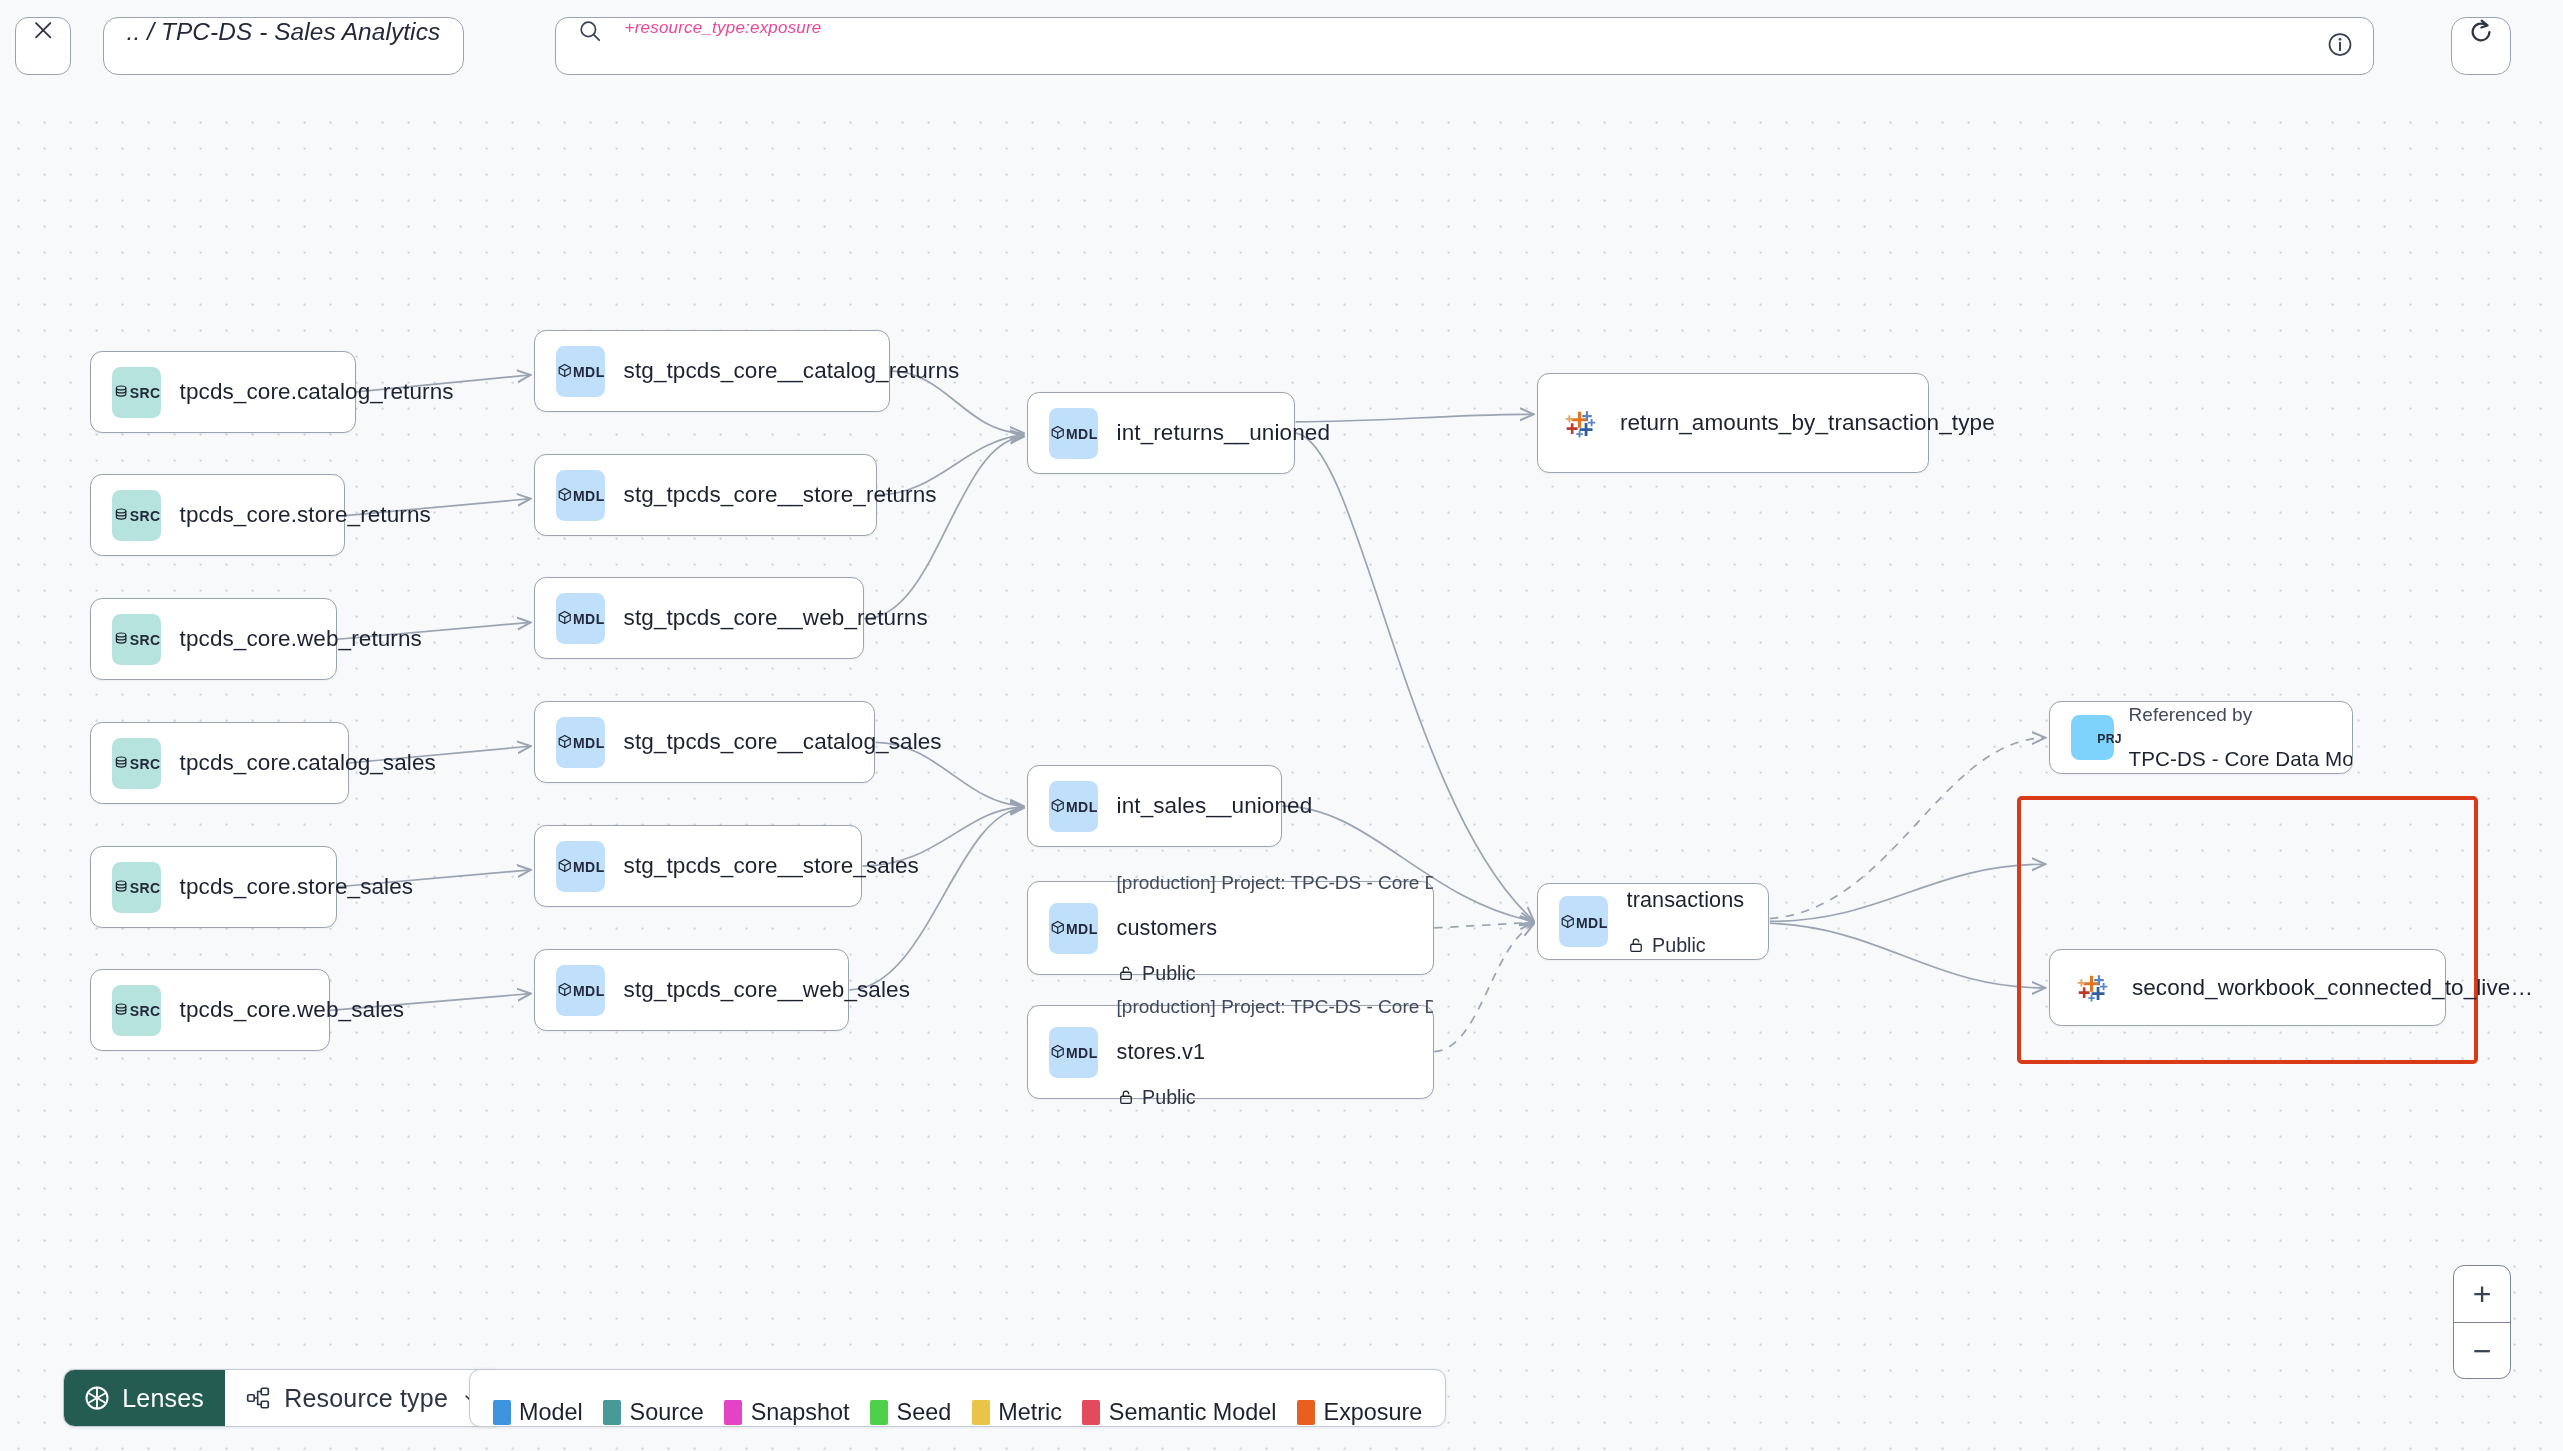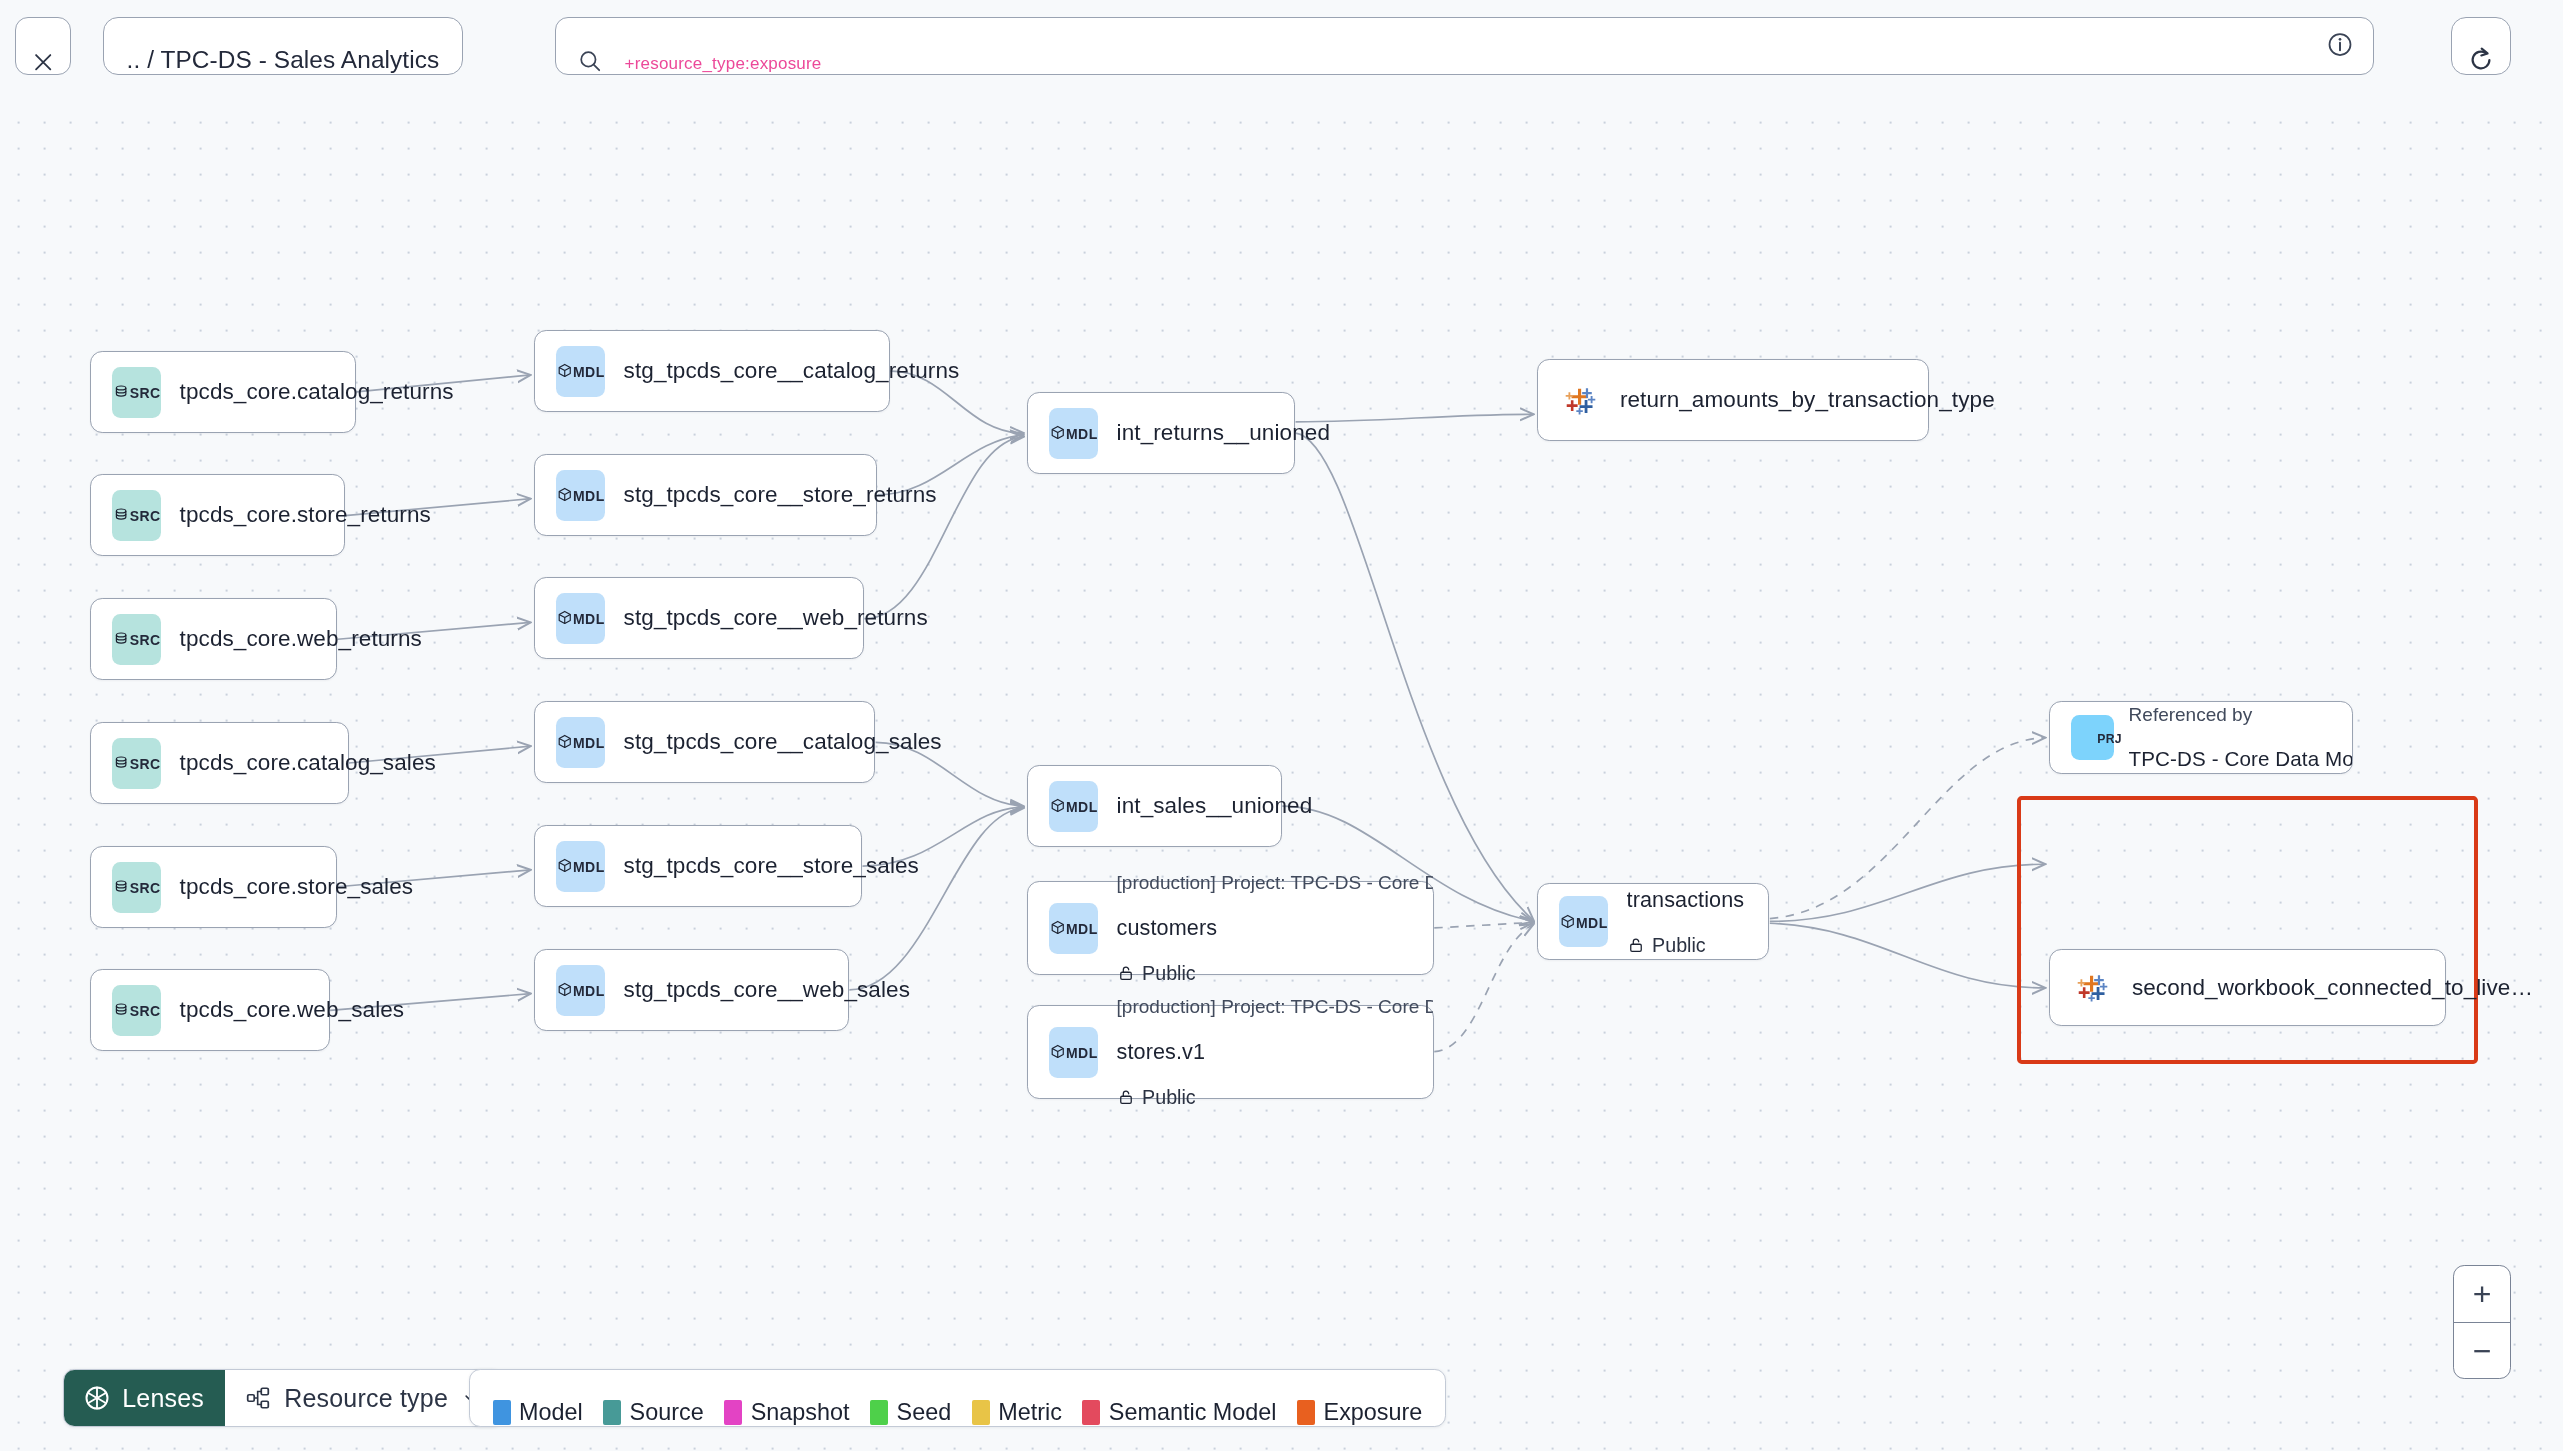--- a/index.html
+++ b/index.html
@@ -25,22 +25,23 @@
     width: 2563px; height: 109px;
     background: #f7f9fb;
     z-index: 40;
   }
   .hdr-btn {
     position: absolute;
     background: #ffffff;
     border: 1.5px solid #9aa3b2;
     border-radius: 13px;
     box-sizing: border-box;
-    display: flex; align-items: flex-end; justify-content: center;
+    display: flex; align-items: flex-start; justify-content: center;
     cursor: pointer;
+    font-style: italic;
   }
   #close-btn { left: 15px; top: 17px; width: 56px; height: 58px; }
   #breadcrumb-btn {
     left: 103px; top: 17px; height: 58px; padding: 0 22.5px;
     font-size: 24.4px; color: #23293a; letter-spacing: 0.1px;
     border-radius: 15px;
   }
   #search-box {
     left: 555px; top: 17px; width: 1819px; height: 58px;
     border-radius: 13px; justify-content: flex-start; padding: 0 20.6px;
@@ -370,21 +371,21 @@
       <div class="badge mdl">
         <svg width="22.5" height="21.6" viewBox="0 0 24 24">
           <path d="M12 3.2 L19.6 7.4 L19.6 15.6 L12 19.8 L4.4 15.6 L4.4 7.4 Z" fill="none" stroke="#1c2231" stroke-width="1.6" stroke-linejoin="round"></path>
           <path d="M4.4 7.4 L12 11.5 L19.6 7.4 M12 11.5 L12 19.8" fill="none" stroke="#1c2231" stroke-width="1.6" stroke-linejoin="round"></path>
         </svg>
         <span class="blabel">MDL</span>
       </div>
       <span class="node-title">int_sales__unioned</span>
     </div>
 
-    <div class="node" style="left:1537px;top:359px;width:392px;height:82px">
+    <div class="node" style="left:1537px;top:373px;width:392px;height:100px">
       <span class="exposure-icon">
         <svg width="37" height="37" viewBox="0 0 40 40">
           <g stroke-linecap="square">
             <path d="M19 9 v14 M12 16 h14" stroke="#e0761f" stroke-width="3.4"></path>
             <path d="M26 21 v11 M20.5 26.5 h11" stroke="#2f5fa0" stroke-width="3"></path>
             <path d="M11 21 v9 M6.5 25.5 h9" stroke="#c0392b" stroke-width="2.8"></path>
             <path d="M27 8 v8 M23 12 h8" stroke="#5b84c4" stroke-width="2.4"></path>
             <path d="M32 16 v6 M29 19 h6" stroke="#5b84c4" stroke-width="2"></path>
             <path d="M8 12 v6 M5 15 h6" stroke="#e8a05a" stroke-width="2"></path>
             <path d="M19 29 v5 M16.5 31.5 h5" stroke="#5b84c4" stroke-width="2"></path>

